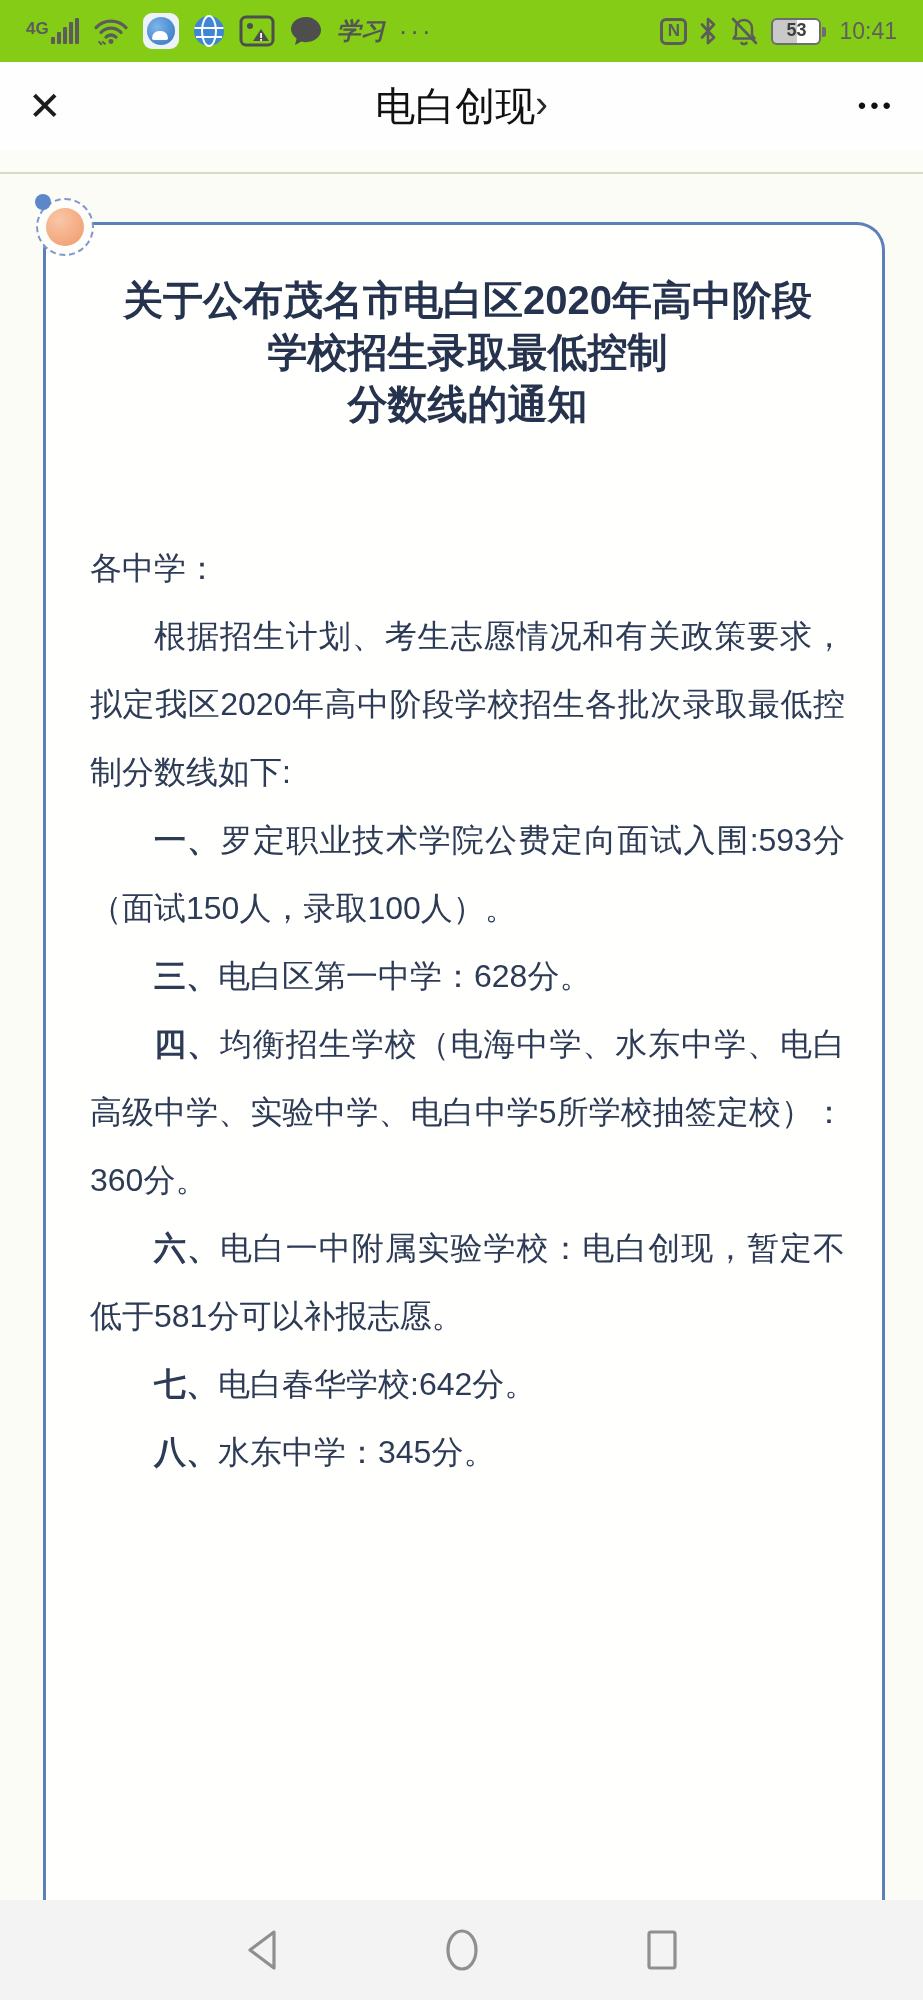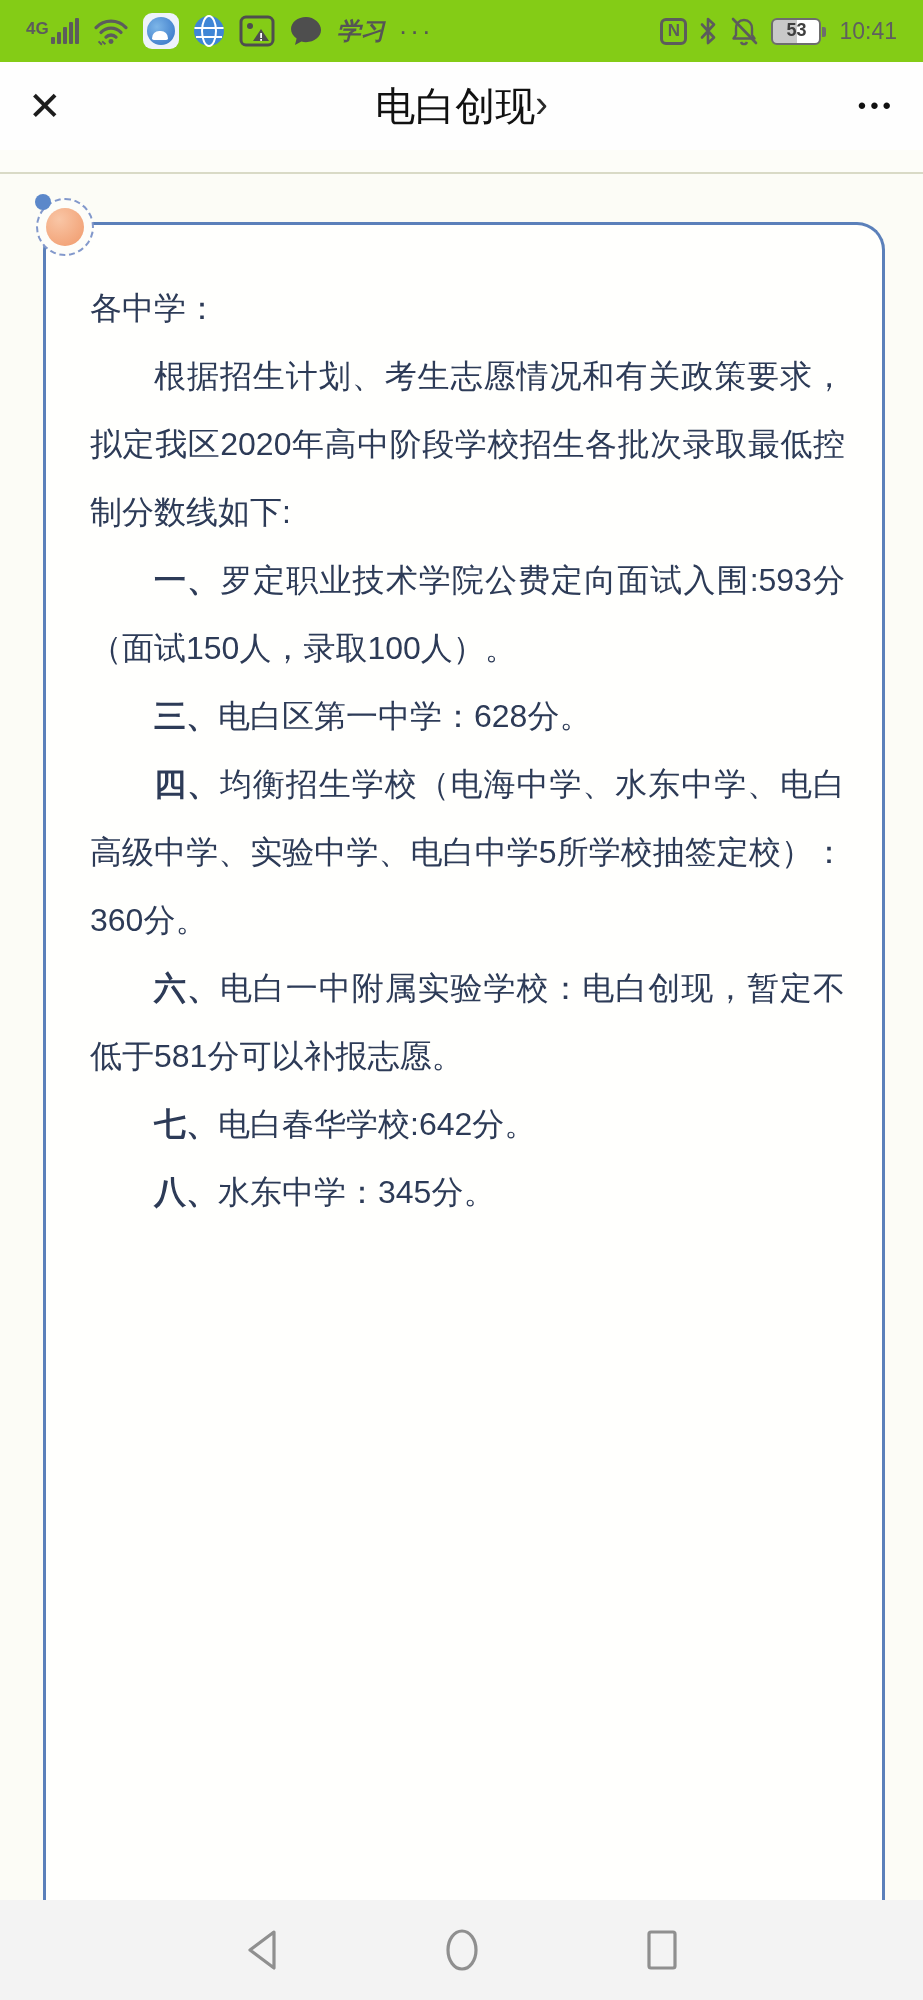--- a/index.html
+++ b/index.html
@@ -176,20 +176,25 @@
   </div>
   <div class="header-divider"></div>
 
   <div class="content">
     <div class="deco">
       <span class="deco-ball"></span>
       <span class="deco-dot"></span>
     </div>
 
     <div class="card">
+      <div class="notice-title">
+        <div>关于公布茂名市电白区2020年高中阶段</div>
+        <div>学校招生录取最低控制</div>
+        <div>分数线的通知</div>
+      </div>
 
       <div class="notice-body">
         <p class="salutation">各中学：</p>
         <p>根据招生计划、考生志愿情况和有关政策要求，拟定我区2020年高中阶段学校招生各批次录取最低控制分数线如下:</p>
 
         <p><span class="marker">一、</span><span>罗定职业技术学院公费定向面试入围:593分（面试150人，录取100人）。</span></p>
         <p><span class="marker">三、</span><span>电白区第一中学：628分。</span></p>
         <p><span class="marker">四、</span><span>均衡招生学校（电海中学、水东中学、电白高级中学、实验中学、电白中学5所学校抽签定校）：360分。</span></p>
         <p><span class="marker">六、</span><span>电白一中附属实验学校：电白创现，暂定不低于581分可以补报志愿。</span></p>
         <p><span class="marker">七、</span><span>电白春华学校:642分。</span></p>

